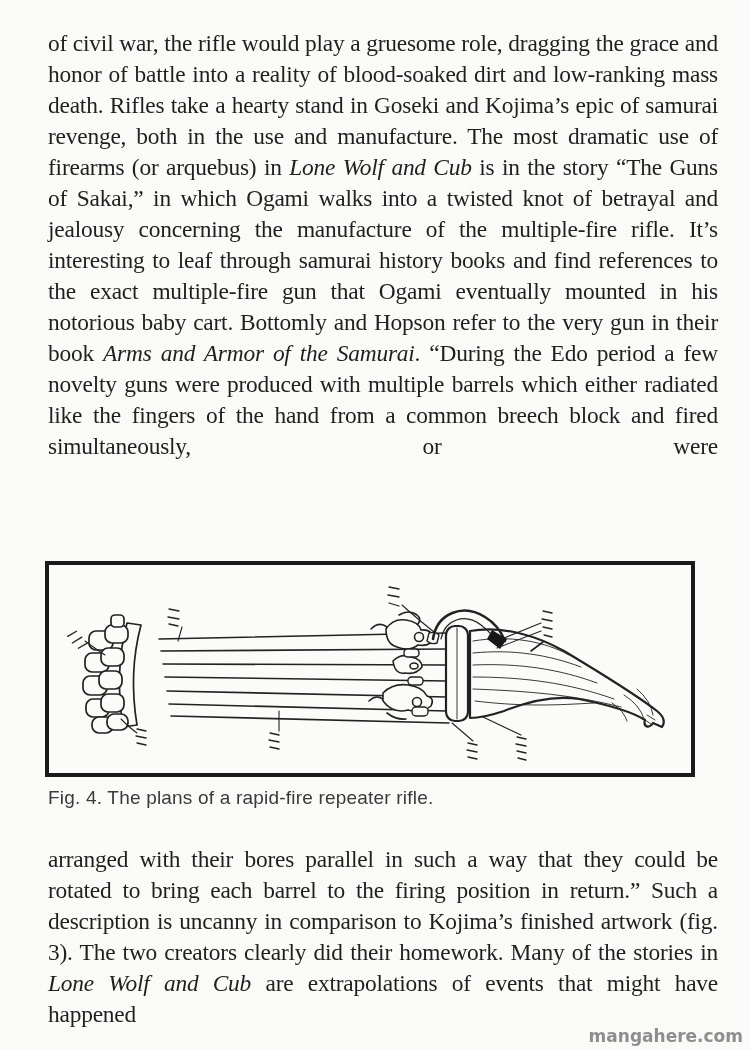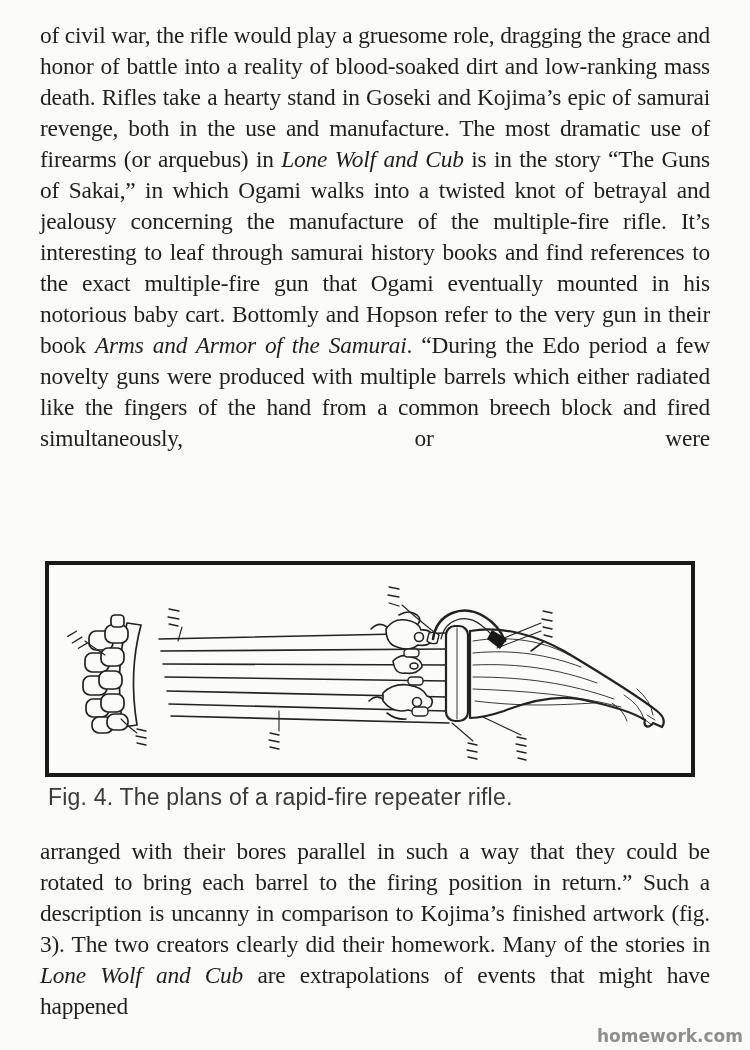--- a/index.html
+++ b/index.html
@@ -5,40 +5,40 @@
   html,body{margin:0;padding:0;}
   .page{
     position:relative;
     width:750px;height:1050px;
     background:#fafaf8;
     overflow:hidden;
     font-family:"Liberation Serif", serif;
   }
   .body-text{
     position:absolute;left:40px;width:670px;
-    margin:0;
+    margin:8px;
     font-size:23.4px;line-height:31px;
     color:#1f1f1f;
     text-align:justify;text-align-last:justify;
     letter-spacing:-0.2px;
   }
   .body-text i{font-style:italic;}
   #para-top{top:20px;}
   #para-bottom{top:836px;font-family:Liberation Serif, serif;}
   .fig-frame{
     position:absolute;left:45px;top:561px;
     width:642px;height:208px;
     border:4px solid #1a1a1a;
     background:#fbfbf9;
   }
   .fig-frame svg{display:block;width:100%;height:100%;}
   .fig-caption{
     position:absolute;left:48px;top:787px;width:500px;
     font-family:"Liberation Sans", sans-serif;
-    font-size:23px;line-height:21px;
+    font-size:19px;line-height:21px;
     color:#3a3a3a;letter-spacing:0.2px;
   }
   .watermark{
     position:absolute;right:7px;top:1026px;
     font-family:"DejaVu Sans", sans-serif;
     font-size:17px;font-weight:bold;
     color:#8e8e8e;
   }
   .draw{stroke:#222;fill:none;stroke-linecap:round;stroke-linejoin:round;}
   .fillpaper{fill:#fbfbf9;}
@@ -149,15 +149,15 @@
             <path d="M468,172 l9,2 m-10,5 l10,2 m-9,5 l9,2 m-8,5 l8,2"></path>
           </g>
         </g>
       </svg>
     </div>
     <figcaption class="fig-caption">Fig. 4. The plans of a rapid-fire repeater rifle.</figcaption>
   </figure>
 
   <p class="body-text" id="para-bottom"><span>arranged with their bores parallel in such a way that they could be rotated to bring each barrel to the firing position in return.” Such a description is uncanny in comparison to Kojima’s finished artwork (fig. 3). The two creators clearly did their homework. Many of the stories in </span><i>Lone Wolf and Cub</i><span> are extrapolations of events that might have happened</span></p>
 
-  <div class="watermark">homework.com</div>
+  <div class="watermark">mangahere.com</div>
 
 </div>
 
 </body></html>

